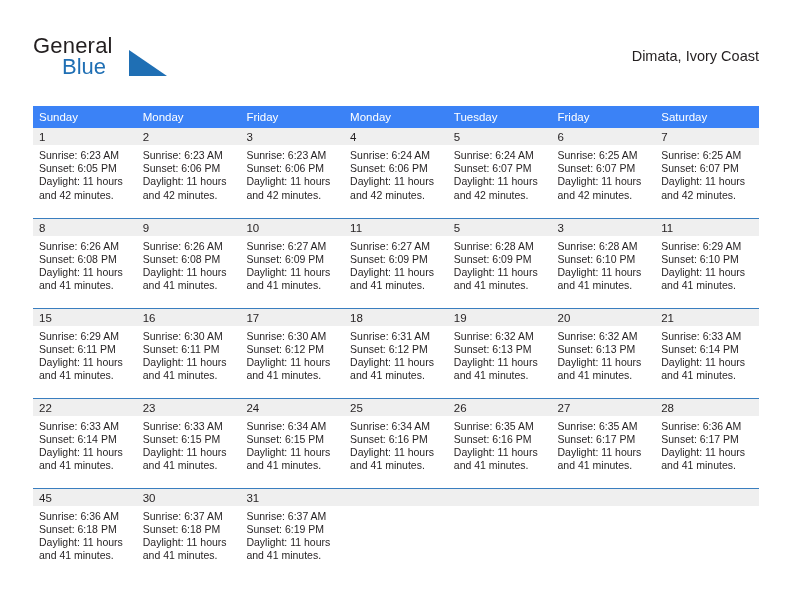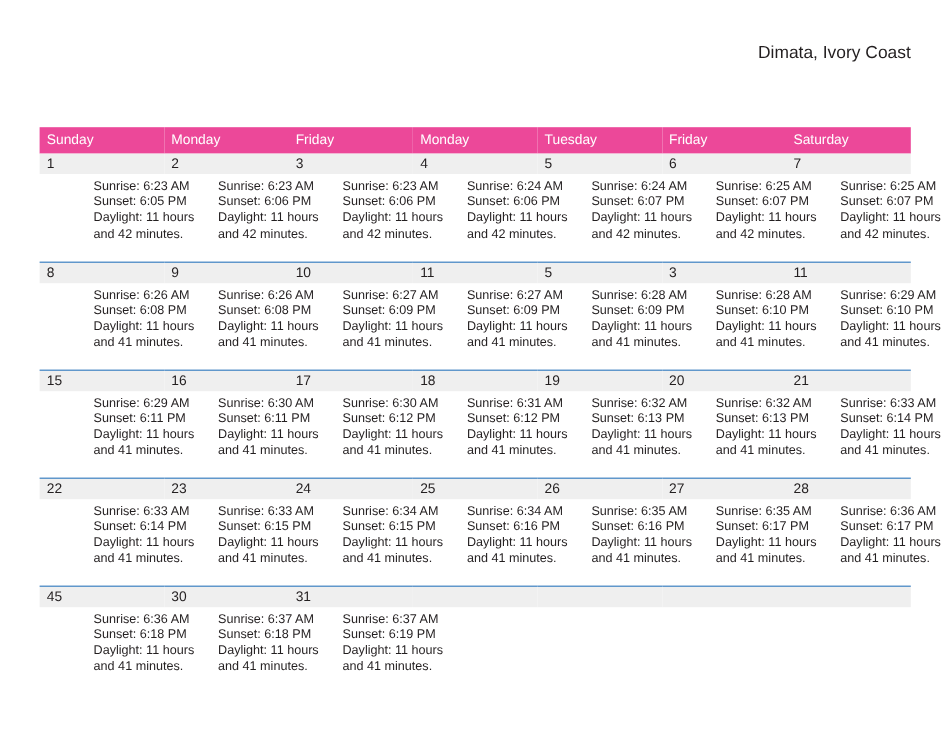--- a/index.html
+++ b/index.html
@@ -69,35 +69,35 @@
     font-size: 29px;
     font-weight: normal;
     color: #231f20;
     line-height: 34px;
     white-space: nowrap;
   }
   .cal-subtitle {
     font-size: 14.5px;
     color: #231f20;
     line-height: 20px;
-    margin-top: 6px;
+    margin-top: 18px;
     white-space: nowrap;
   }
 
   
   .calendar {
     position: absolute;
     left: 33px;
     top: 106px;
     width: 726px;
     border-collapse: collapse;
     table-layout: fixed;
   }
   .calendar th {
-    background: #ec4899;
+    background: #3b82f6;
     color: #ffffff;
     font-size: 11.5px;
     font-weight: normal;
     text-align: left;
     padding: 5px 0 5px 6px;
     height: 18px;
     box-sizing: border-box;
   }
   .week-row > td {
     vertical-align: top;
@@ -119,36 +119,44 @@
     line-height: 12px;
   }
   .daynum.empty {
     color: transparent;
   }
   .cell-body {
     padding: 4px 6px 0 6px;
     font-size: 10.5px;
     line-height: 13.2px;
     color: #231f20;
-    margin-left: 39px;
   }
   .cell-body div {
     white-space: nowrap;
   }
   td.empty-cell .cell-body {
     visibility: hidden;
   }
 </style>
 </head>
 <body>
 
 <div class="page">
 
   <div class="header">
 
+    <div class="brand">
+      <span class="brand-general">General</span>
+      <span class="brand-blue">Blue</span>
+      <span class="brand-triangle">
+        <svg width="38" height="26" viewBox="0 0 38 26" xmlns="http://www.w3.org/2000/svg">
+          <polygon points="0,0 0,26 38,26" fill="#1f6fb4"></polygon>
+        </svg>
+      </span>
+    </div>
 
     <div class="title-block">
       <div class="cal-subtitle">Dimata, Ivory Coast</div>
     </div>
 
   </div>
 
   <table class="calendar">
     <thead>
       <tr>

